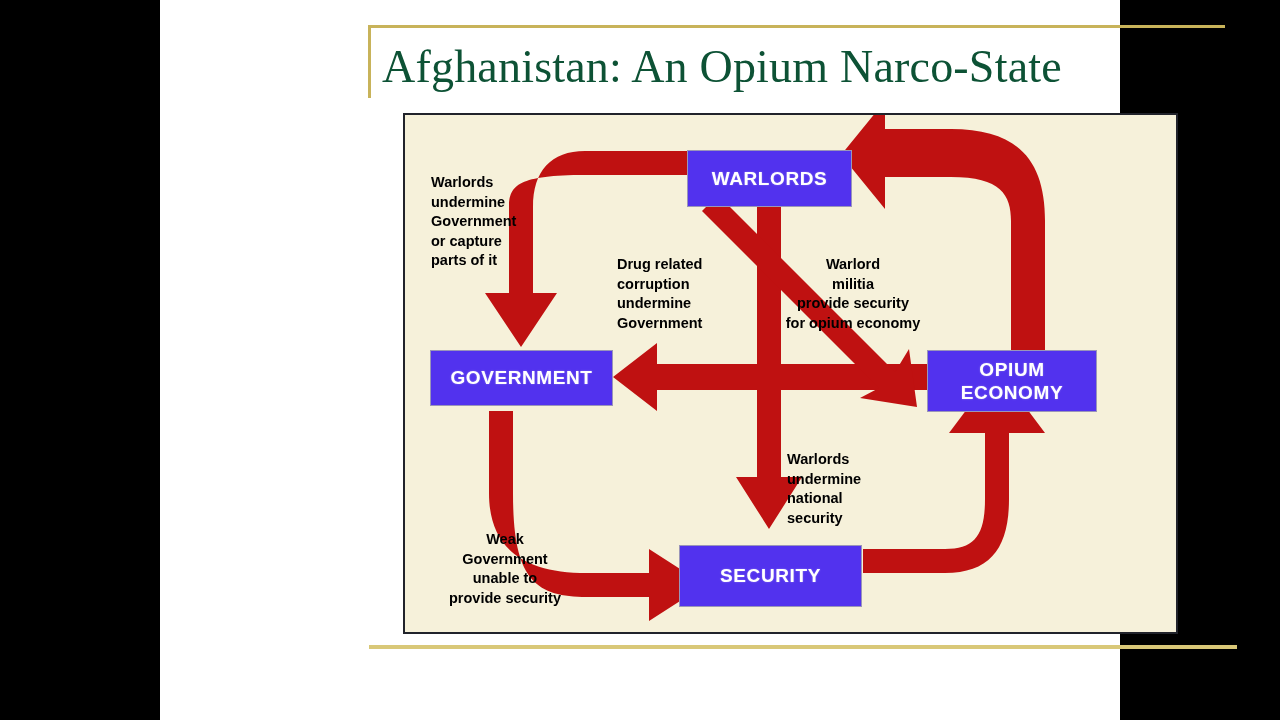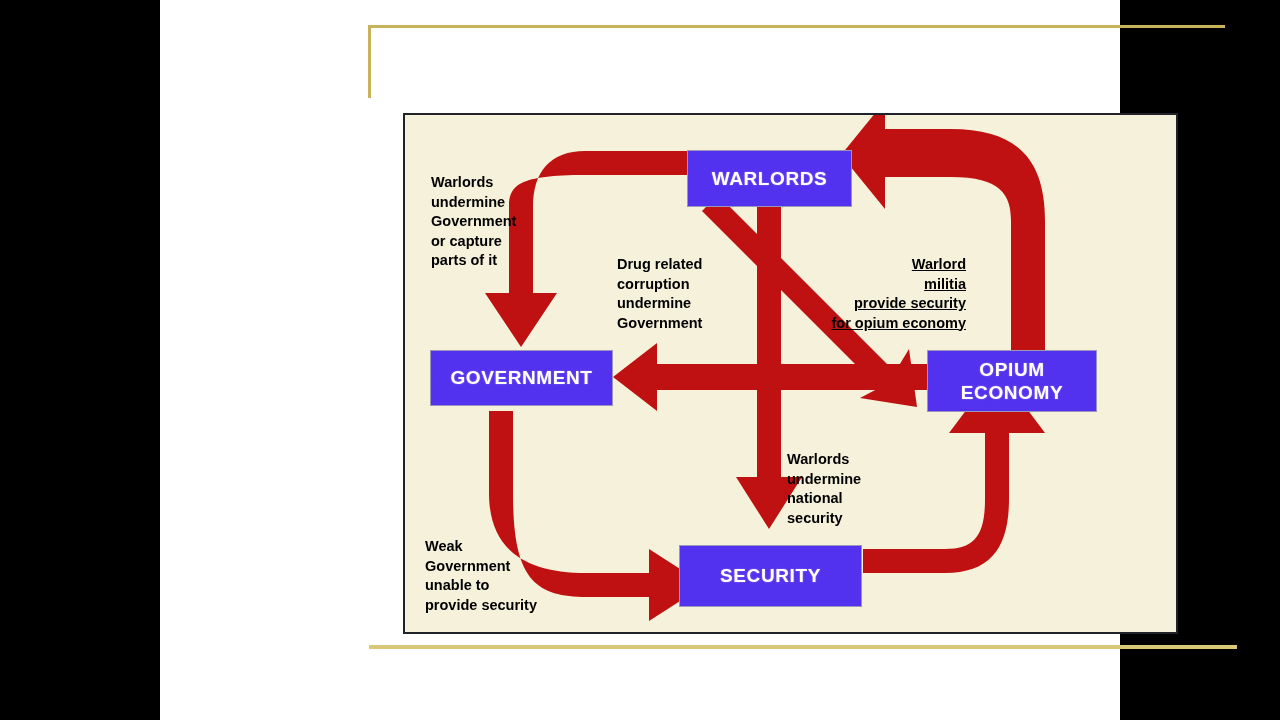--- a/index.html
+++ b/index.html
@@ -65,39 +65,40 @@
   #node-security{left:274px;top:430px;width:183px;height:62px;font-size:19px;}
 
   
   .cap{
     position:absolute;color:#000000;font-size:14.5px;line-height:19.5px;
     font-weight:bold;z-index:6;white-space:pre-line;
   }
   #cap-warlords-undermine{left:26px;top:58px;width:130px;text-align:left;}
   #cap-protection{left:640px;top:72px;width:135px;text-align:right;}
   #cap-drug-corruption{left:212px;top:140px;width:120px;text-align:left;}
-  #cap-militia{left:381px;top:140px;width:180px;text-align:right;text-decoration:underline;}
+  #cap-militia{left:358px;top:140px;width:180px;text-align:center;}
   #cap-warlords-national{left:382px;top:335px;width:140px;text-align:left;}
   #cap-poor-security{left:630px;top:345px;width:150px;text-align:right;}
-  #cap-weak-gov{left:20px;top:415px;width:160px;text-align:left;margin-top:7px;}
+  #cap-weak-gov{left:20px;top:415px;width:160px;text-align:center;}
 </style>
 </head>
 <body>
 
 <div id="stage">
 
   <div class="bar-left"></div>
   <div class="bar-right"></div>
 
   <div class="slide">
 
     <div class="gold-vert"></div>
     <div class="gold-top"></div>
     <div class="gold-bottom"></div>
 
+    <div class="title">Afghanistan: An Opium Narco-State</div>
 
     <div class="diagram">
       <div class="diagram-inner">
 
         <svg class="svg-layer" viewBox="0 0 771 517" preserveAspectRatio="none">
           <defs>
             <style>
               .arr{fill:#bf1111;}
             </style>
           </defs>

